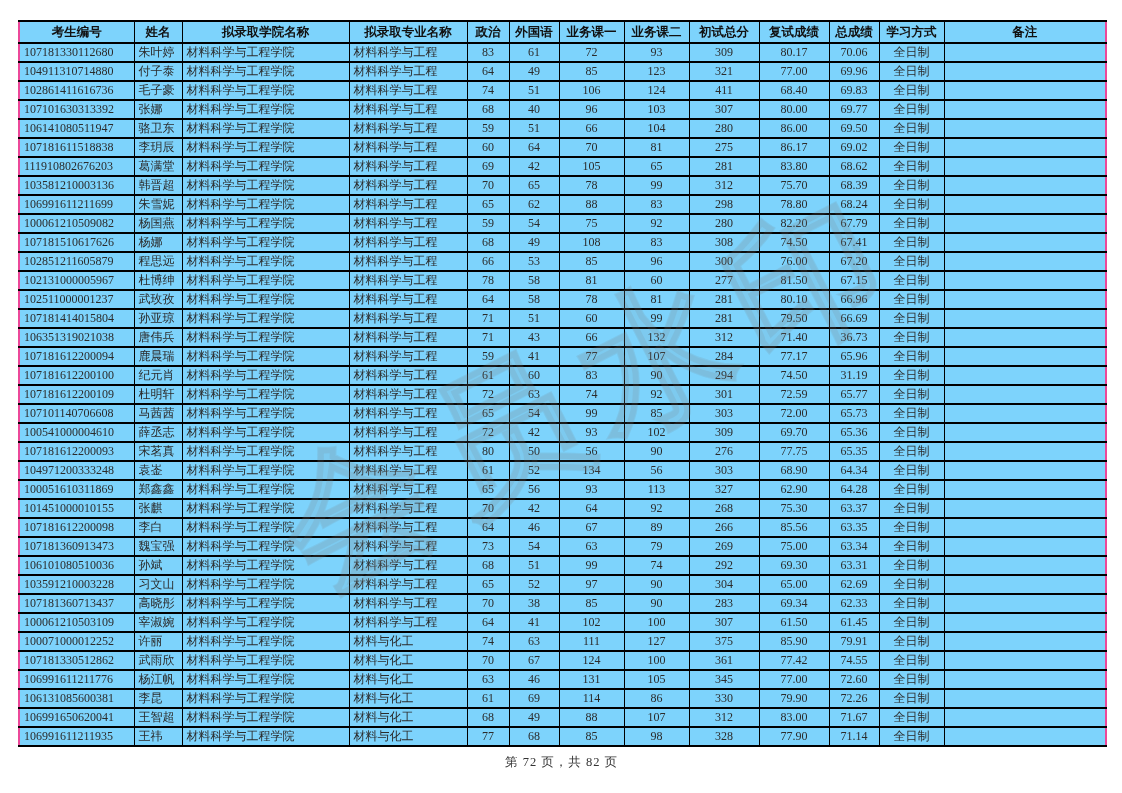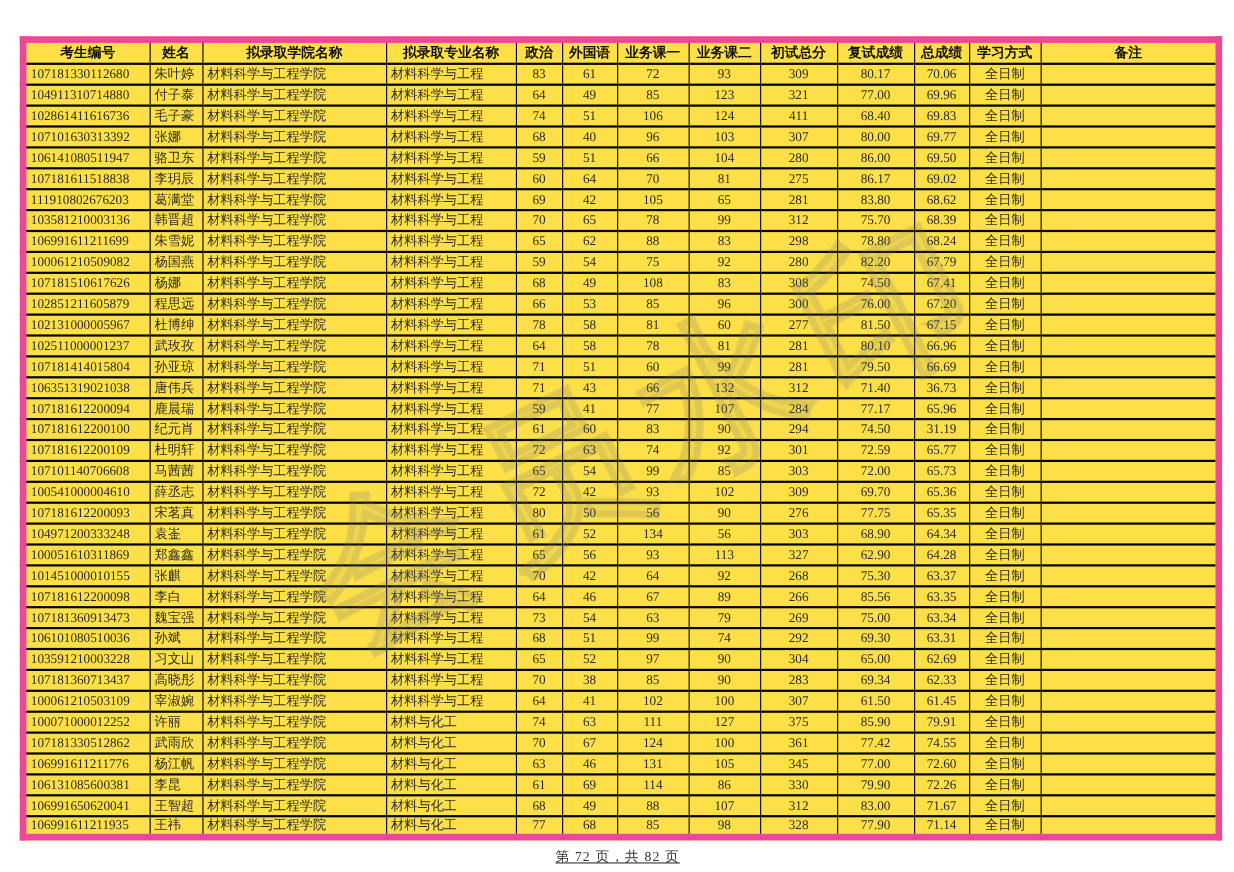--- a/index.html
+++ b/index.html
@@ -13,23 +13,22 @@
   }
   .page {
     position: relative;
     width: 1122px; height: 793px;
     padding: 20px 17px 0 18px;
   }
   table.admission {
     width: 1087px;
     table-layout: fixed;
     border-collapse: collapse;
-    border: 6px solid #ec4899;
-    background: #fde047;
-    margin-top: 13px;
+    border: 2px solid #ec4899;
+    background: #7dd3fc;
   }
   .admission th, .admission td {
     border-left: 1px solid #000;
     border-right: 1px solid #000;
     border-top: 2px solid #000;
     border-bottom: 2px solid #000;
     height: 19px;
     font-size: 12px;
     line-height: 13px;
     text-align: center;
@@ -45,21 +44,20 @@
     color: #111;
     height: 22px;
   }
   .admission td.al { text-align: left; padding-left: 4px; }
   .footer {
     margin-top: 7px;
     text-align: center;
     font-size: 12.5px;
     color: #333;
     letter-spacing: 1px;
-    text-decoration: underline;
   }
   .watermark {
     position: absolute;
     left: 255px; top: 300px;
     width: 640px;
     font-size: 150px;
     font-weight: bold;
     letter-spacing: 18px;
     color: rgba(130,130,130,0.10);
     -webkit-text-stroke: 2px rgba(120,120,120,0.14);

